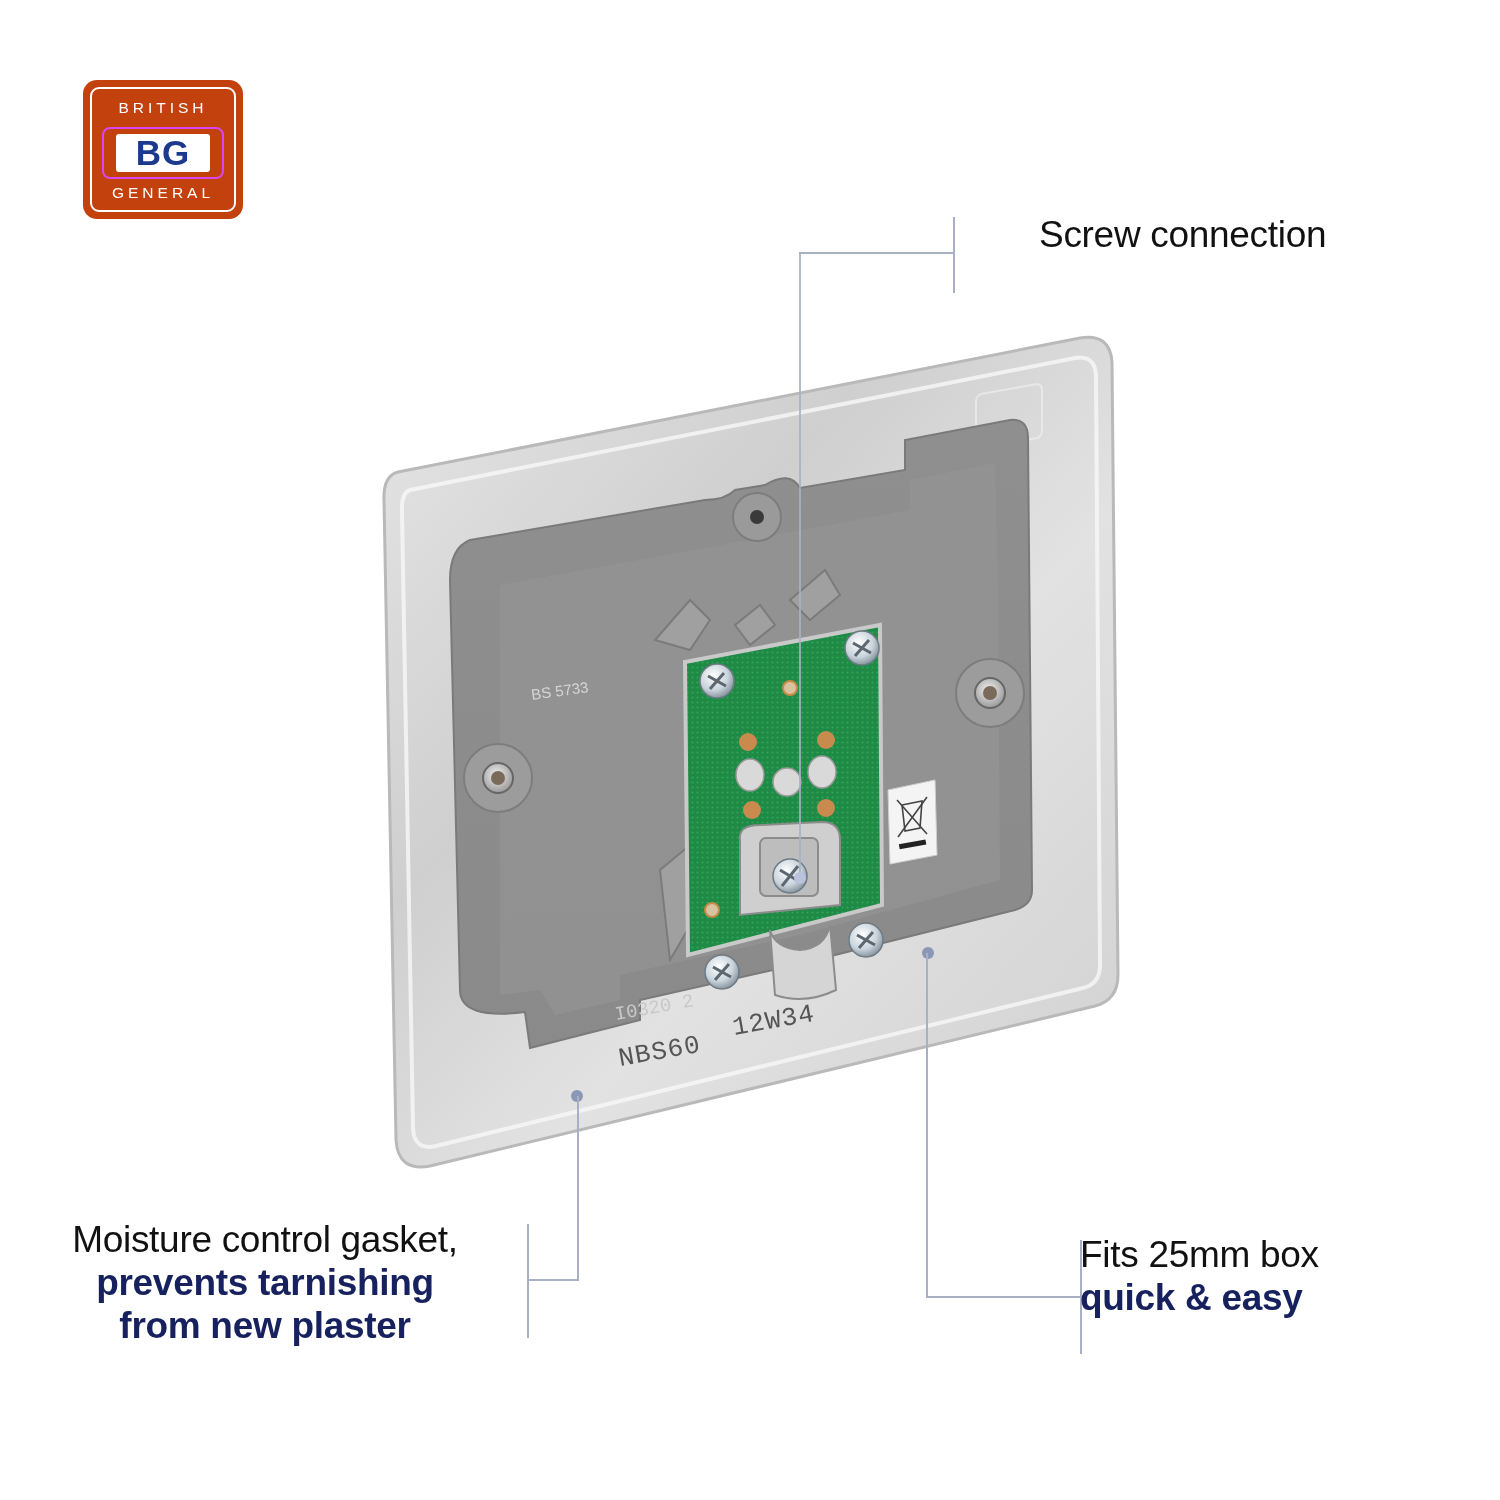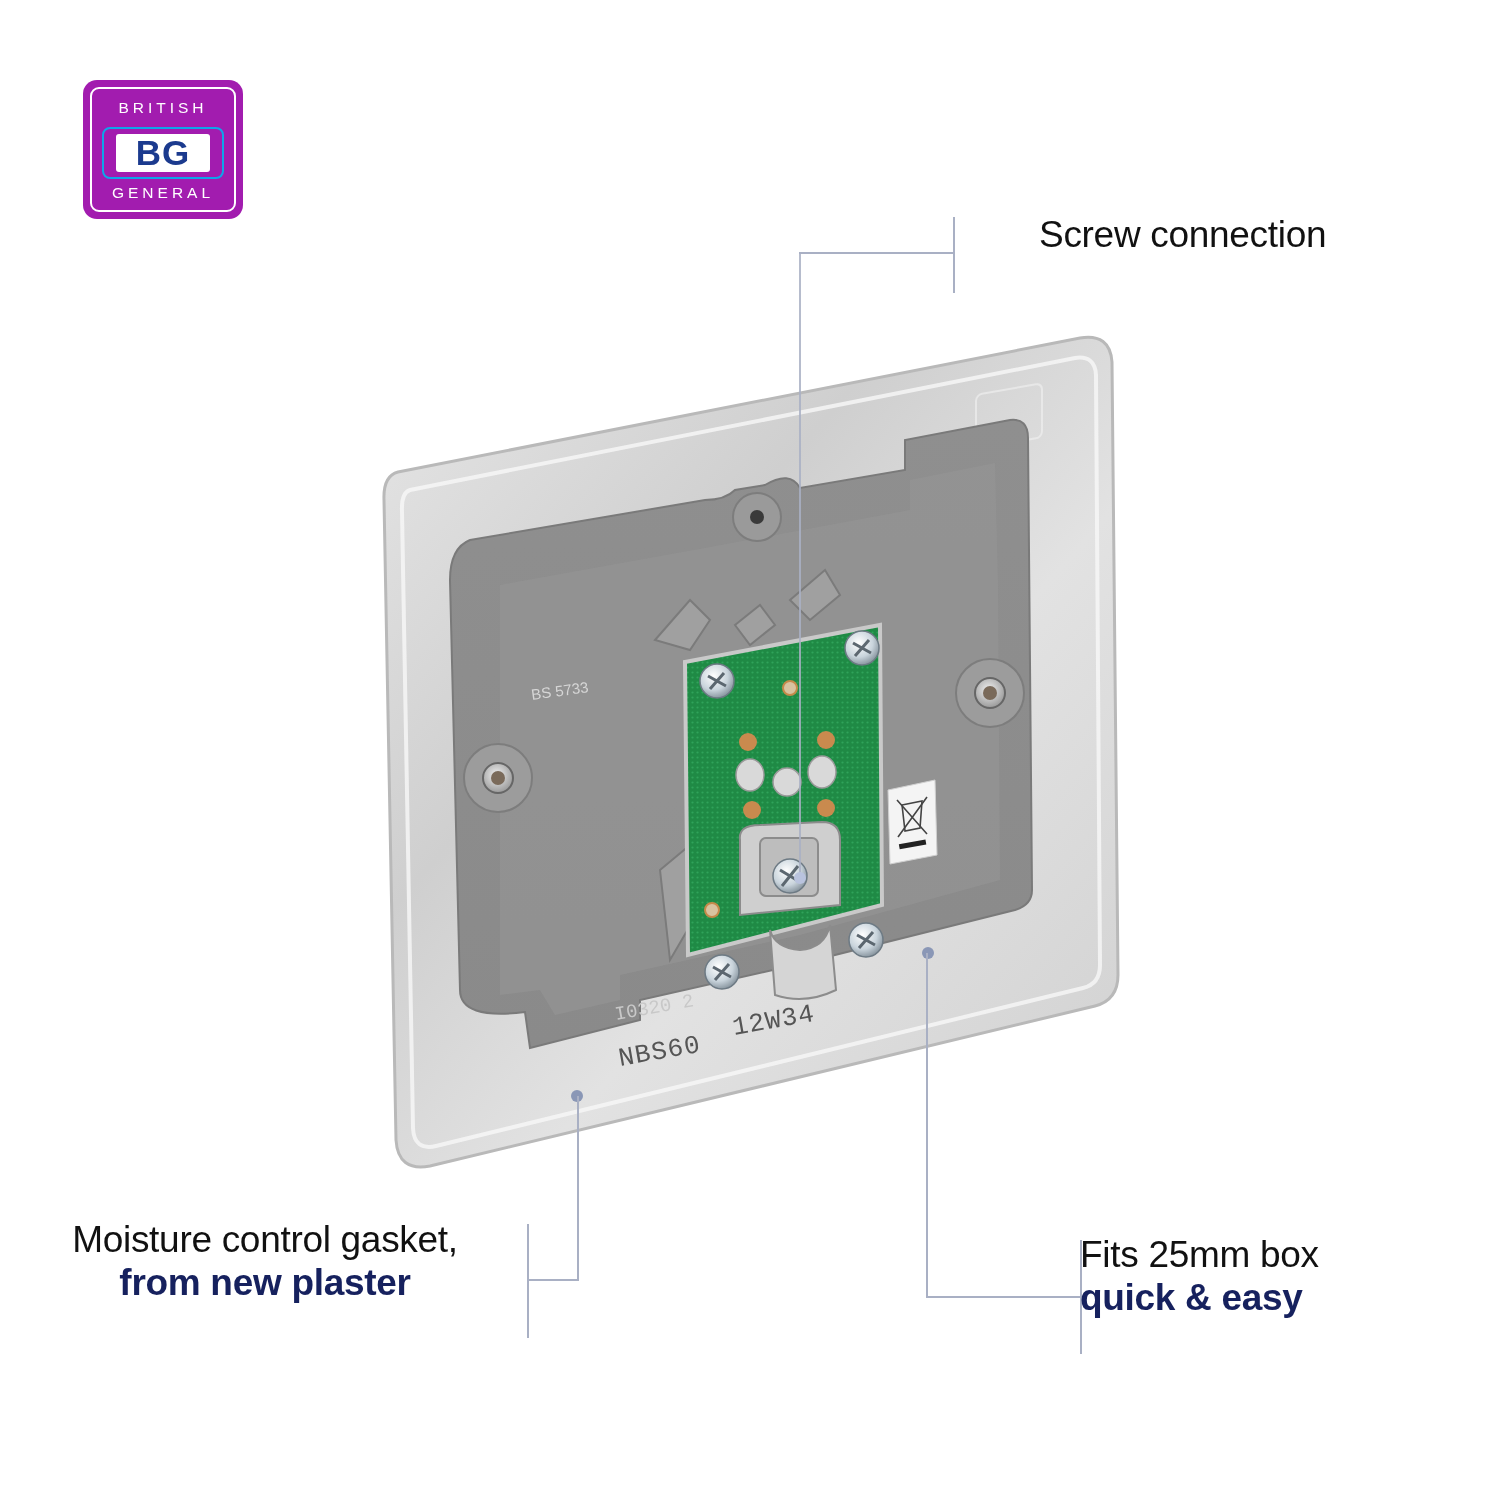--- a/index.html
+++ b/index.html
@@ -1,30 +1,30 @@
 <!DOCTYPE html>
 <html><head>
 <meta charset="utf-8">
 <style>
   html, body { margin: 0; padding: 0; background: #ffffff; }
   body { width: 1500px; height: 1500px; position: relative; overflow: hidden;
          font-family: "Liberation Sans", sans-serif; }
   .abs { position: absolute; }
 
   
-  .logo { left: 83px; top: 80px; width: 160px; height: 139px; background: #a21caf;
+  .logo { left: 83px; top: 80px; width: 160px; height: 139px; background: #c2410c;
           border-radius: 14px; box-sizing: border-box; }
   .logo-inner { position: absolute; left: 7px; top: 7px; right: 7px; bottom: 7px;
                 border: 2px solid #fff; border-radius: 9px; }
   .logo-top, .logo-bottom { position: absolute; left: 0; right: 0; text-align: center;
                 color: #fff; font-size: 15.5px; letter-spacing: 4px; font-weight: normal; }
   .logo-top { top: 10px; }
   .logo-bottom { bottom: 8px; }
   .logo-mid { position: absolute; left: 10px; right: 10px; top: 38px; height: 48px;
-              border: 2px solid #0ea5e9; border-radius: 8px; }
+              border: 2px solid #d946ef; border-radius: 8px; }
   .logo-bg { position: absolute; left: 12px; right: 12px; top: 5px; bottom: 5px; background: #fff;
              border-radius: 3px; color: #1b3a8e; font-weight: bold; font-size: 35px;
              text-align: center; line-height: 38px; letter-spacing: 1px; }
 
   
   .callout { font-size: 37px; line-height: 43px; color: #111; letter-spacing: -0.3px; }
   .callout .strong { color: #16215e; font-weight: bold; }
   .c1 { left: 1039px; top: 213px; }
   .c2 { right: 1005px; top: 1218px; text-align: center; width: 460px; }
   .c3 { left: 1080px; top: 1233px; }
@@ -180,19 +180,20 @@
 <div class="line" style="left:926px; top:953px; width:2px; height:345px;"></div>
 <div class="line" style="left:926px; top:1296px; width:156px; height:2px;"></div>
 <div class="line" style="left:1080px; top:1240px; width:2px; height:114px;"></div>
 
 <div class="abs callout c1">
   <div>Screw connection</div>
 </div>
 
 <div class="abs callout c2">
   <div>Moisture control gasket,</div>
+  <div class="strong">prevents tarnishing</div>
   <div class="strong">from new plaster</div>
 </div>
 
 <div class="abs callout c3">
   <div>Fits 25mm box</div>
   <div class="strong">quick &amp; easy</div>
 </div>
 
 </body></html>

